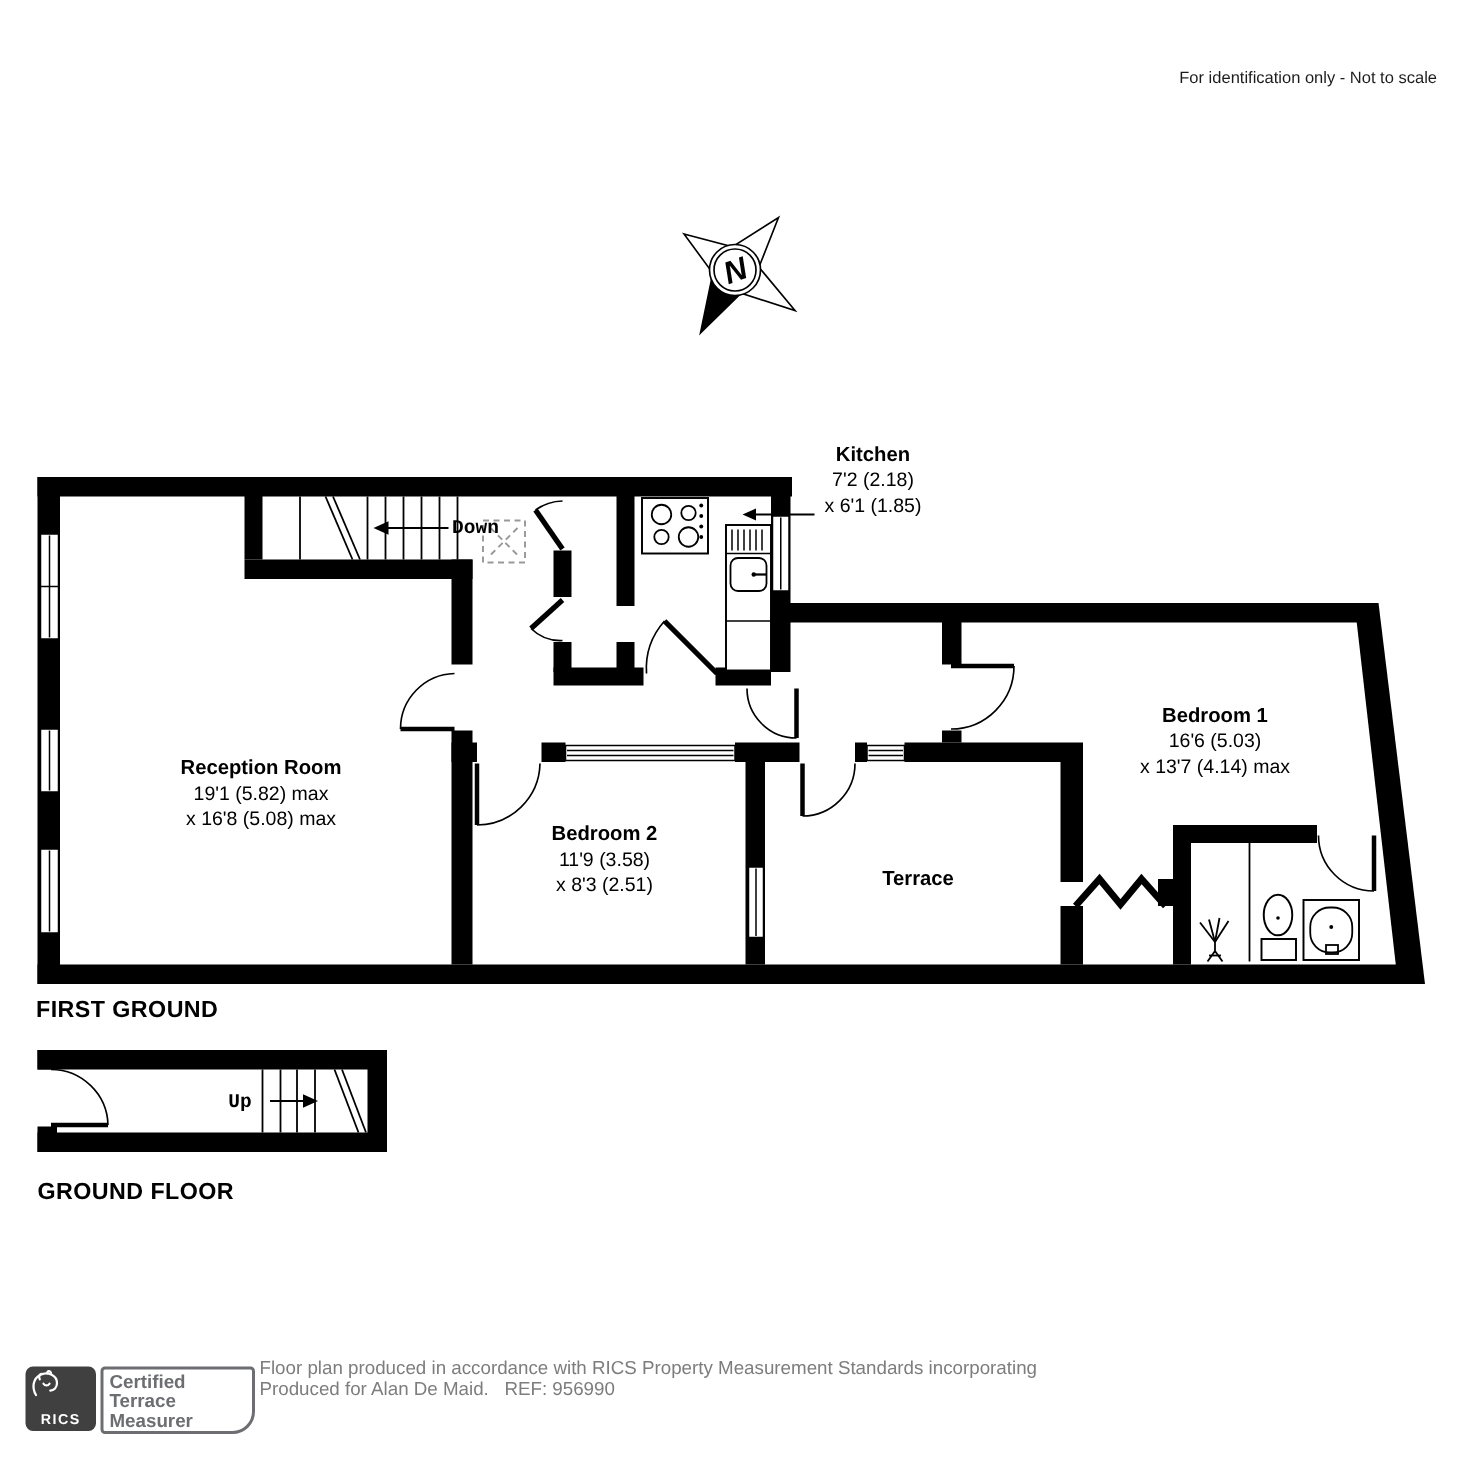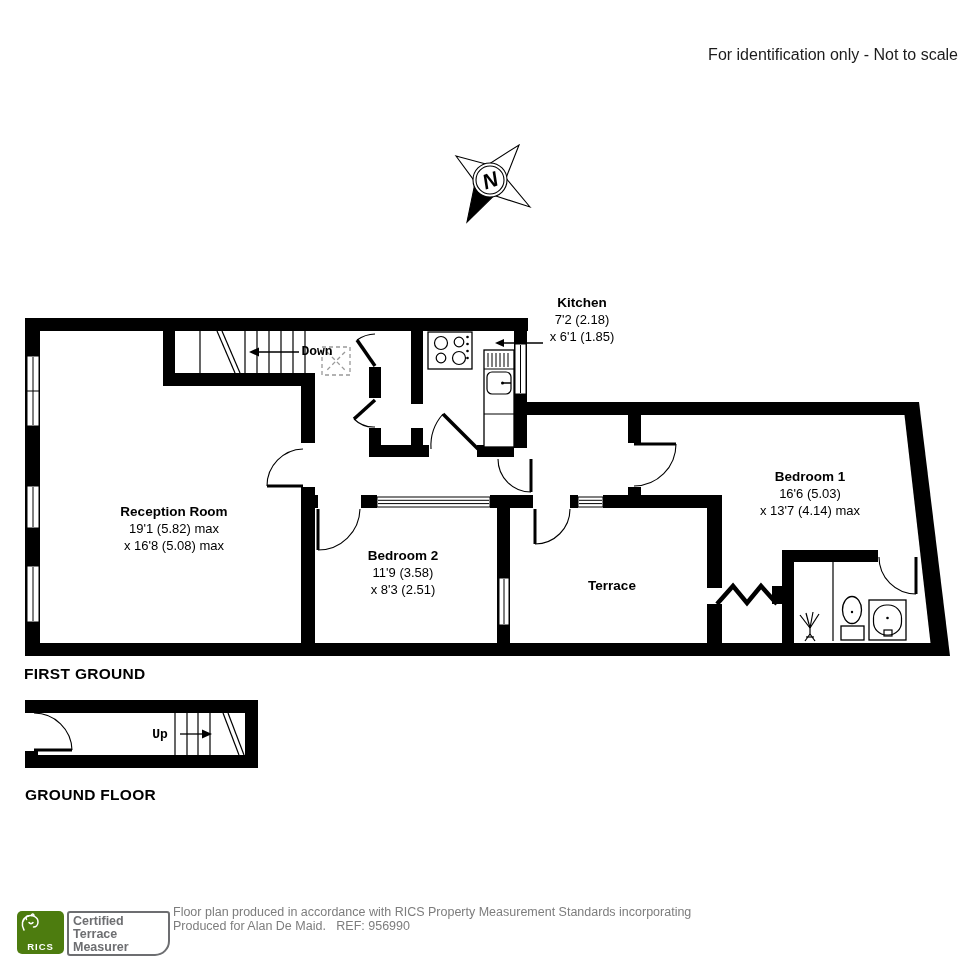--- a/index.html
+++ b/index.html
@@ -1,28 +1,28 @@
 <!DOCTYPE html>
 <html><head>
 <meta charset="utf-8">
 <style>
   html,body{margin:0;padding:0;background:#fff;}
   .page{position:relative;width:975px;height:975px;background:#fff;overflow:hidden;
         font-family:"Liberation Sans",sans-serif;color:#000;}
   svg{position:absolute;left:0;top:0;}
   .txt{position:absolute;white-space:nowrap;}
   .hdr-area{right:17px;top:12px;font-size:21px;color:#1c1c1c;}
-  .hdr-disc{right:17px;top:46px;font-size:16px;color:#1c1c1c;}
+  .hdr-disc{right:17px;top:46px;font-size:11px;color:#1c1c1c;}
   .room-label{position:absolute;transform:translateX(-50%);text-align:center;
               font-size:13px;line-height:17px;}
   .room-name{font-weight:bold;font-size:13.5px;}
   .stair-label{position:absolute;transform:translateX(-50%);font-weight:bold;font-size:13px;font-family:Liberation Mono, monospace;}
   .floor-label{position:absolute;font-weight:bold;font-size:15.5px;letter-spacing:.3px;}
   .footer{position:absolute;left:17px;top:911px;height:43px;}
-  .rics-box{position:absolute;left:0;top:0;width:47px;height:43px;background:#4d7c0f;
+  .rics-box{position:absolute;left:0;top:0;width:47px;height:43px;background:#404040;
             border-radius:5px;display:flex;flex-direction:column;align-items:center;justify-content:flex-end;}
   .rics-word{color:#fff;font-weight:bold;font-size:9.5px;letter-spacing:1px;line-height:11px;margin-bottom:2px;}
   .badge{position:absolute;left:50px;top:0;width:95px;height:39px;border:2px solid #6d6e71;
          border-radius:3px 3px 15px 3px;padding:2px 0 0 4px;}
   .badge div{font-weight:bold;font-size:12.5px;line-height:13.2px;color:#6d6e71;}
   .foot-text{position:absolute;left:156px;top:-5px;font-size:12.5px;line-height:13.8px;color:#7d7d7d;white-space:nowrap;}
   .copy{font-size:11px;}
   .brand{letter-spacing:-0.3px;}
 </style>
 </head>

